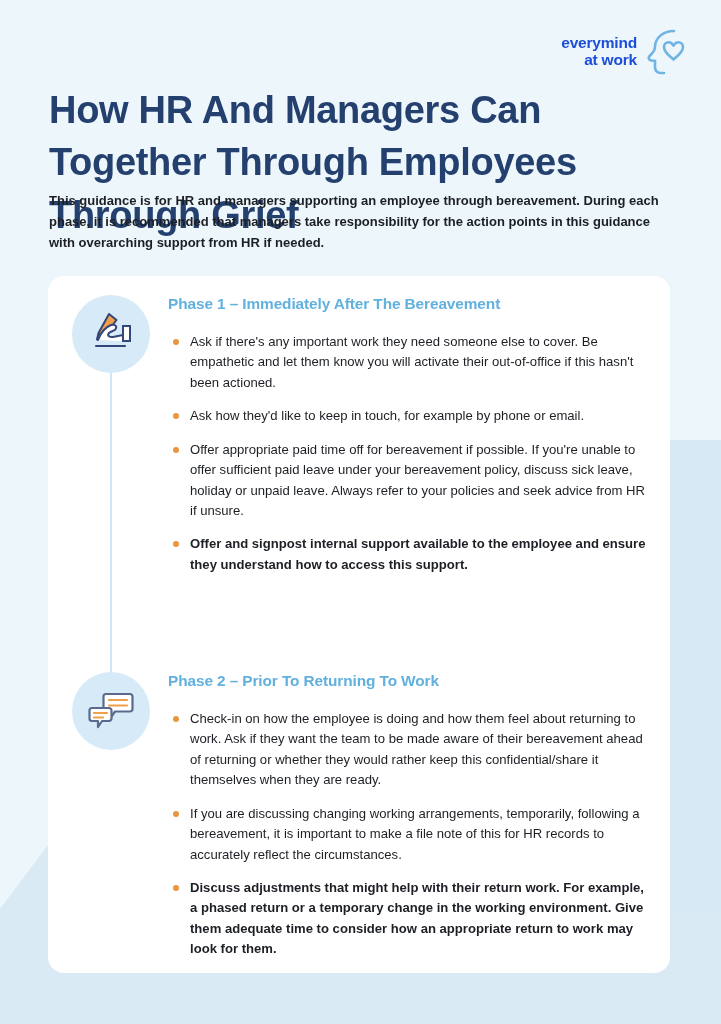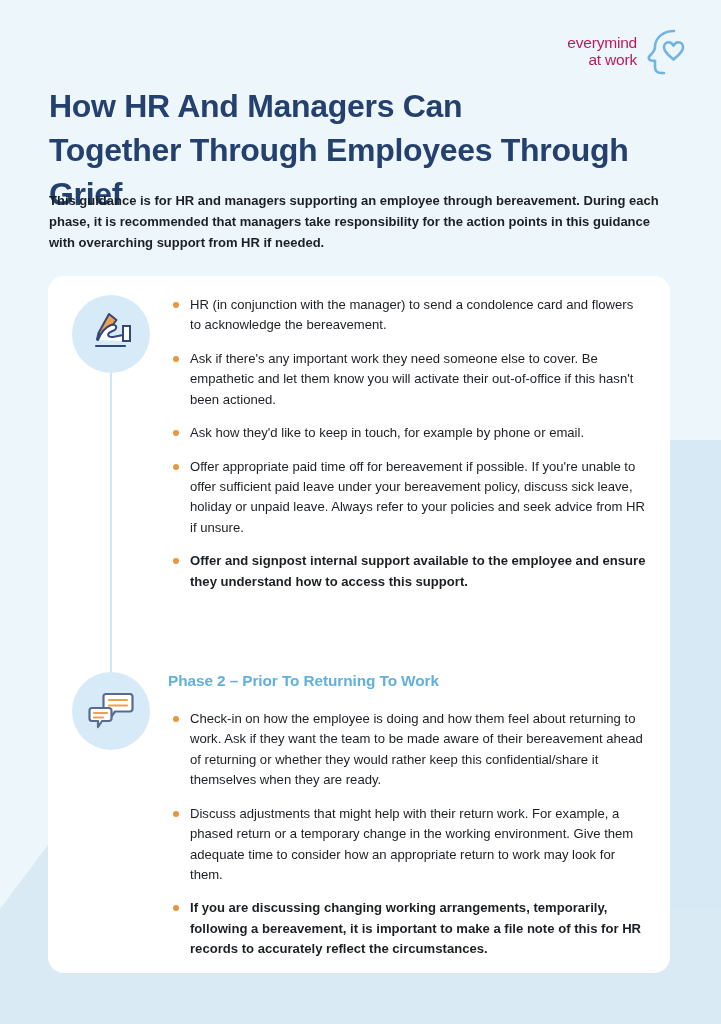--- a/index.html
+++ b/index.html
@@ -38,34 +38,34 @@
 
   
   .logo {
     position:absolute;
     right:32px; top:26px;
     display:flex; align-items:center; gap:6px;
   }
   .logo-text {
     text-align:right;
     line-height:1.12;
-    color:#be185d;
+    color:#1d4ed8;
     font-size:15.5px;
-    font-weight:normal;
+    font-weight:bold;
     letter-spacing:-0.2px;
   }
   .logo-mark { width:46px; height:50px; display:block; }
 
   
   .title {
     position:absolute;
     left:49px; top:84px;
     width:640px;
     color:#24406e;
-    font-size:32px;
+    font-size:38px;
     font-weight:bold;
     line-height:1.38;
     letter-spacing:-0.3px;
   }
   .title .line { display:block; }
 
   
   .intro {
     position:absolute;
     left:49px; top:190px;
@@ -178,22 +178,22 @@
           <path d="M26 10 L33.5 16 L20 33.5 L14 35.5 L15.5 29 Z" fill="#f0a04b" stroke="#33477a" stroke-width="2" stroke-linejoin="round"></path>
           <path d="M15.5 29 L20 33.5" stroke="#33477a" stroke-width="1.6"></path>
           <path d="M14 35.5 L17.2 31.8" stroke="#33477a" stroke-width="1.6"></path>
           <path d="M15 36 C18 28 23 23 28 21 C31 20 34 21.5 33 24.5 C32 27.5 27 27 25.5 29.5 C24.3 31.6 26.5 33.5 30 33 L40 31 L40 22 L47 22 L47 37 L40 37" fill="#ffffff" stroke="#33477a" stroke-width="2" stroke-linejoin="round" stroke-linecap="round"></path>
           <rect x="40" y="22" width="7" height="15" fill="#ffffff" stroke="#33477a" stroke-width="2"></rect>
           <path d="M13 42 L42 42" stroke="#33477a" stroke-width="2.2" stroke-linecap="round"></path>
         </svg>
       </span>
     </div>
     <div class="phase-body">
+      <h2 class="phase-heading">Phase 1 – Immediately After The Bereavement</h2>
       <ul class="bullets">
-        <li>HR (in conjunction with the manager) to send a condolence card and flowers to acknowledge the bereavement.</li>
         <li>Ask if there's any important work they need someone else to cover. Be empathetic and let them know you will activate their out-of-office if this hasn't been actioned.</li>
         <li>Ask how they'd like to keep in touch, for example by phone or email.</li>
         <li>Offer appropriate paid time off for bereavement if possible. If you're unable to offer sufficient paid leave under your bereavement policy, discuss sick leave, holiday or unpaid leave. Always refer to your policies and seek advice from HR if unsure.</li>
         <li>Offer and signpost internal support available to the employee and ensure they understand how to access this support.</li>
       </ul>
     </div>
   </section>
 
   <section class="phase phase-2">
     <div class="phase-icon">
@@ -205,19 +205,19 @@
           <path d="M9 27 H26 A2.5 2.5 0 0 1 28.5 29.5 V37.5 A2.5 2.5 0 0 1 26 40 H19 L15 46 V40 H9 A2.5 2.5 0 0 1 6.5 37.5 V29.5 A2.5 2.5 0 0 1 9 27 Z" fill="#ffffff" stroke="#5a6a8c" stroke-width="2.2" stroke-linejoin="round"></path>
           <path d="M11 32 H24" stroke="#f0a04b" stroke-width="2.2" stroke-linecap="round"></path>
           <path d="M11 36.5 H20" stroke="#f0a04b" stroke-width="2.2" stroke-linecap="round"></path>
         </svg>
       </span>
     </div>
     <div class="phase-body">
       <h2 class="phase-heading">Phase 2 – Prior To Returning To Work</h2>
       <ul class="bullets">
         <li>Check-in on how the employee is doing and how them feel about returning to work. Ask if they want the team to be made aware of their bereavement ahead of returning or whether they would rather keep this confidential/share it themselves when they are ready.</li>
+        <li>If you are discussing changing working arrangements, temporarily, following a bereavement, it is important to make a file note of this for HR records to accurately reflect the circumstances.</li>
         <li>Discuss adjustments that might help with their return work. For example, a phased return or a temporary change in the working environment. Give them adequate time to consider how an appropriate return to work may look for them.</li>
-        <li>If you are discussing changing working arrangements, temporarily, following a bereavement, it is important to make a file note of this for HR records to accurately reflect the circumstances.</li>
       </ul>
     </div>
   </section>
 
 </div>
 
 </body></html>

